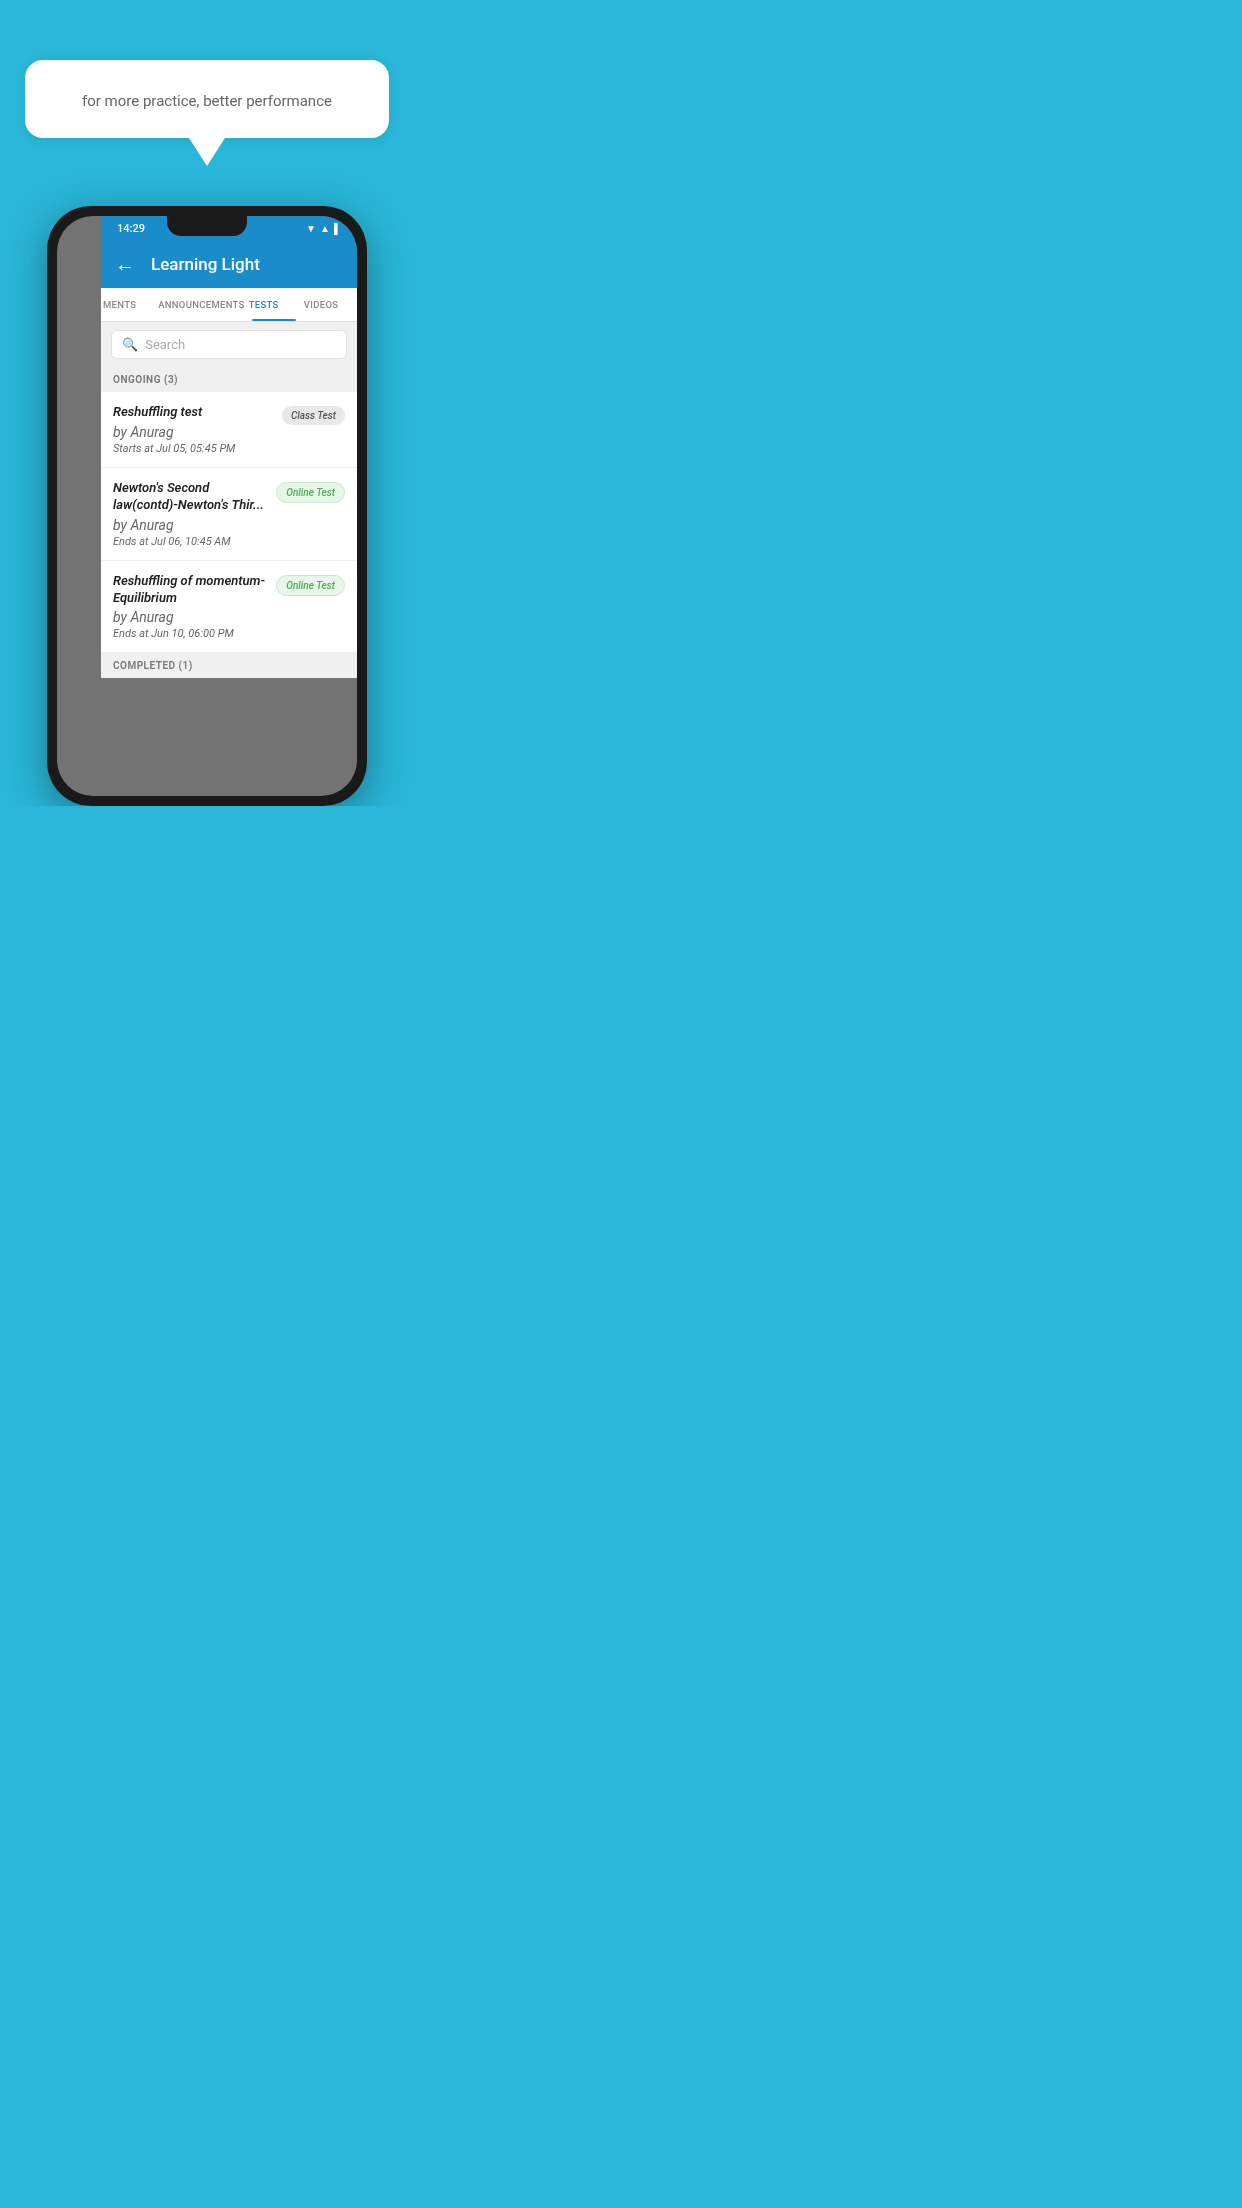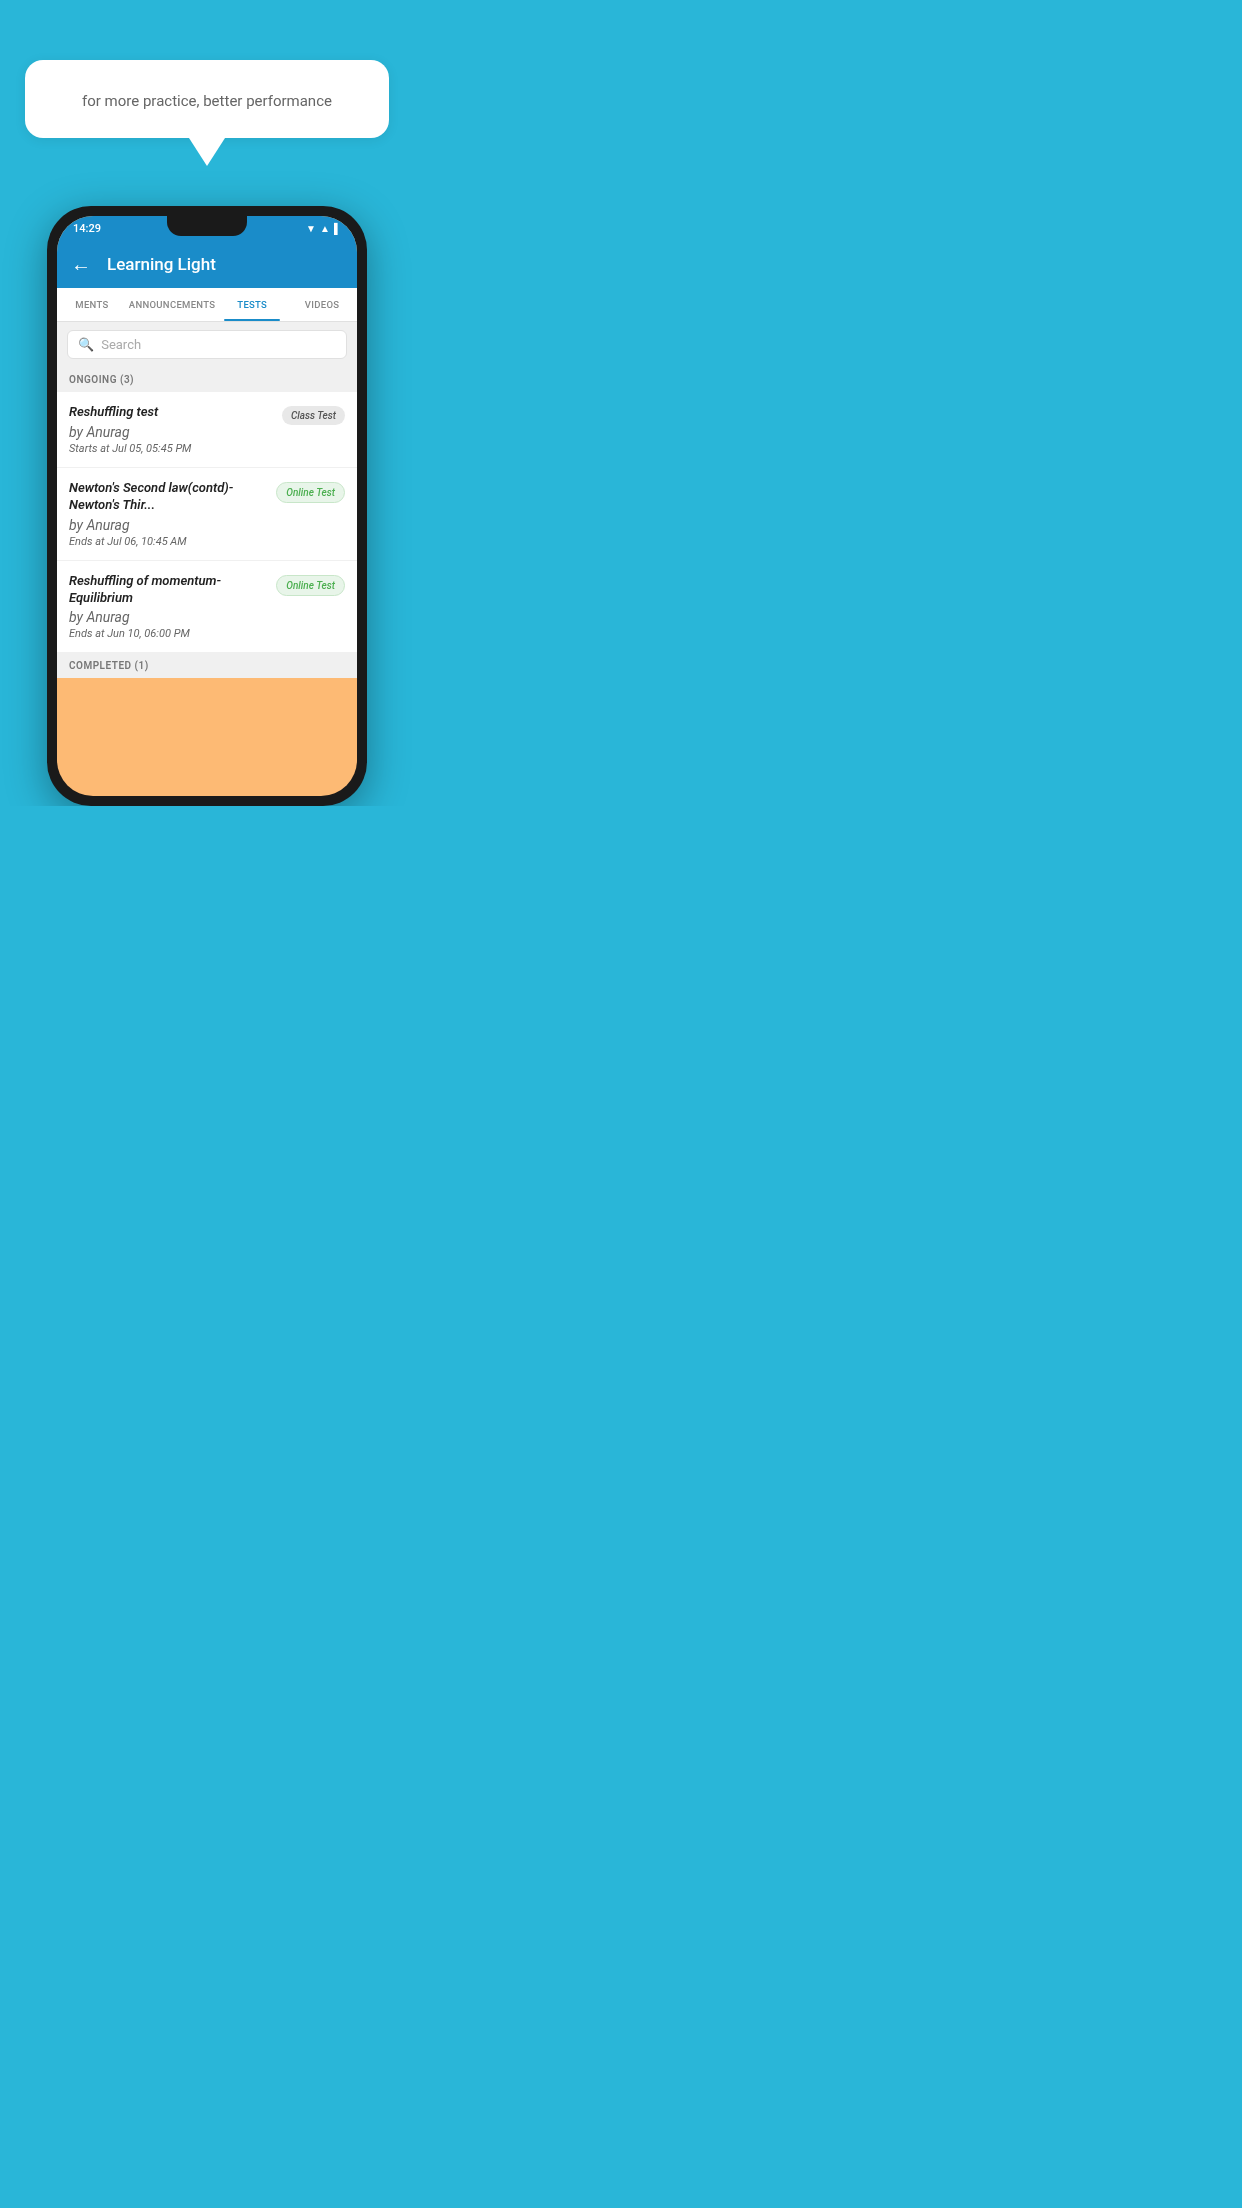--- a/index.html
+++ b/index.html
@@ -73,24 +73,25 @@
       width: 320px;
       background: #1a1a1a;
       border-radius: 44px;
       padding: 10px;
       box-shadow: 0 10px 40px rgba(0,0,0,0.35);
       position: relative;
       overflow: hidden;
     }
 
     .phone-screen {
-      background: #fdba74;
+      background: #737373;
       border-radius: 36px;
       overflow: hidden;
       min-height: 580px;
+      padding-left: 44px;
     }
 
     
     .status-bar {
       background: #1A8CC9;
       display: flex;
       justify-content: space-between;
       align-items: center;
       padding: 5px 16px;
       height: 24px;
@@ -151,21 +152,21 @@
     
     .tabs-bar {
       background: #fff;
       display: flex;
       border-bottom: 1px solid #e0e0e0;
       overflow: hidden;
     }
 
     .tab-item {
       flex: 1;
-      text-align: center;
+      text-align: left;
       padding: 11px 2px;
       font-size: 9.5px;
       font-weight: 500;
       color: #888;
       text-transform: uppercase;
       letter-spacing: 0.3px;
       cursor: pointer;
       position: relative;
       white-space: nowrap;
     }

